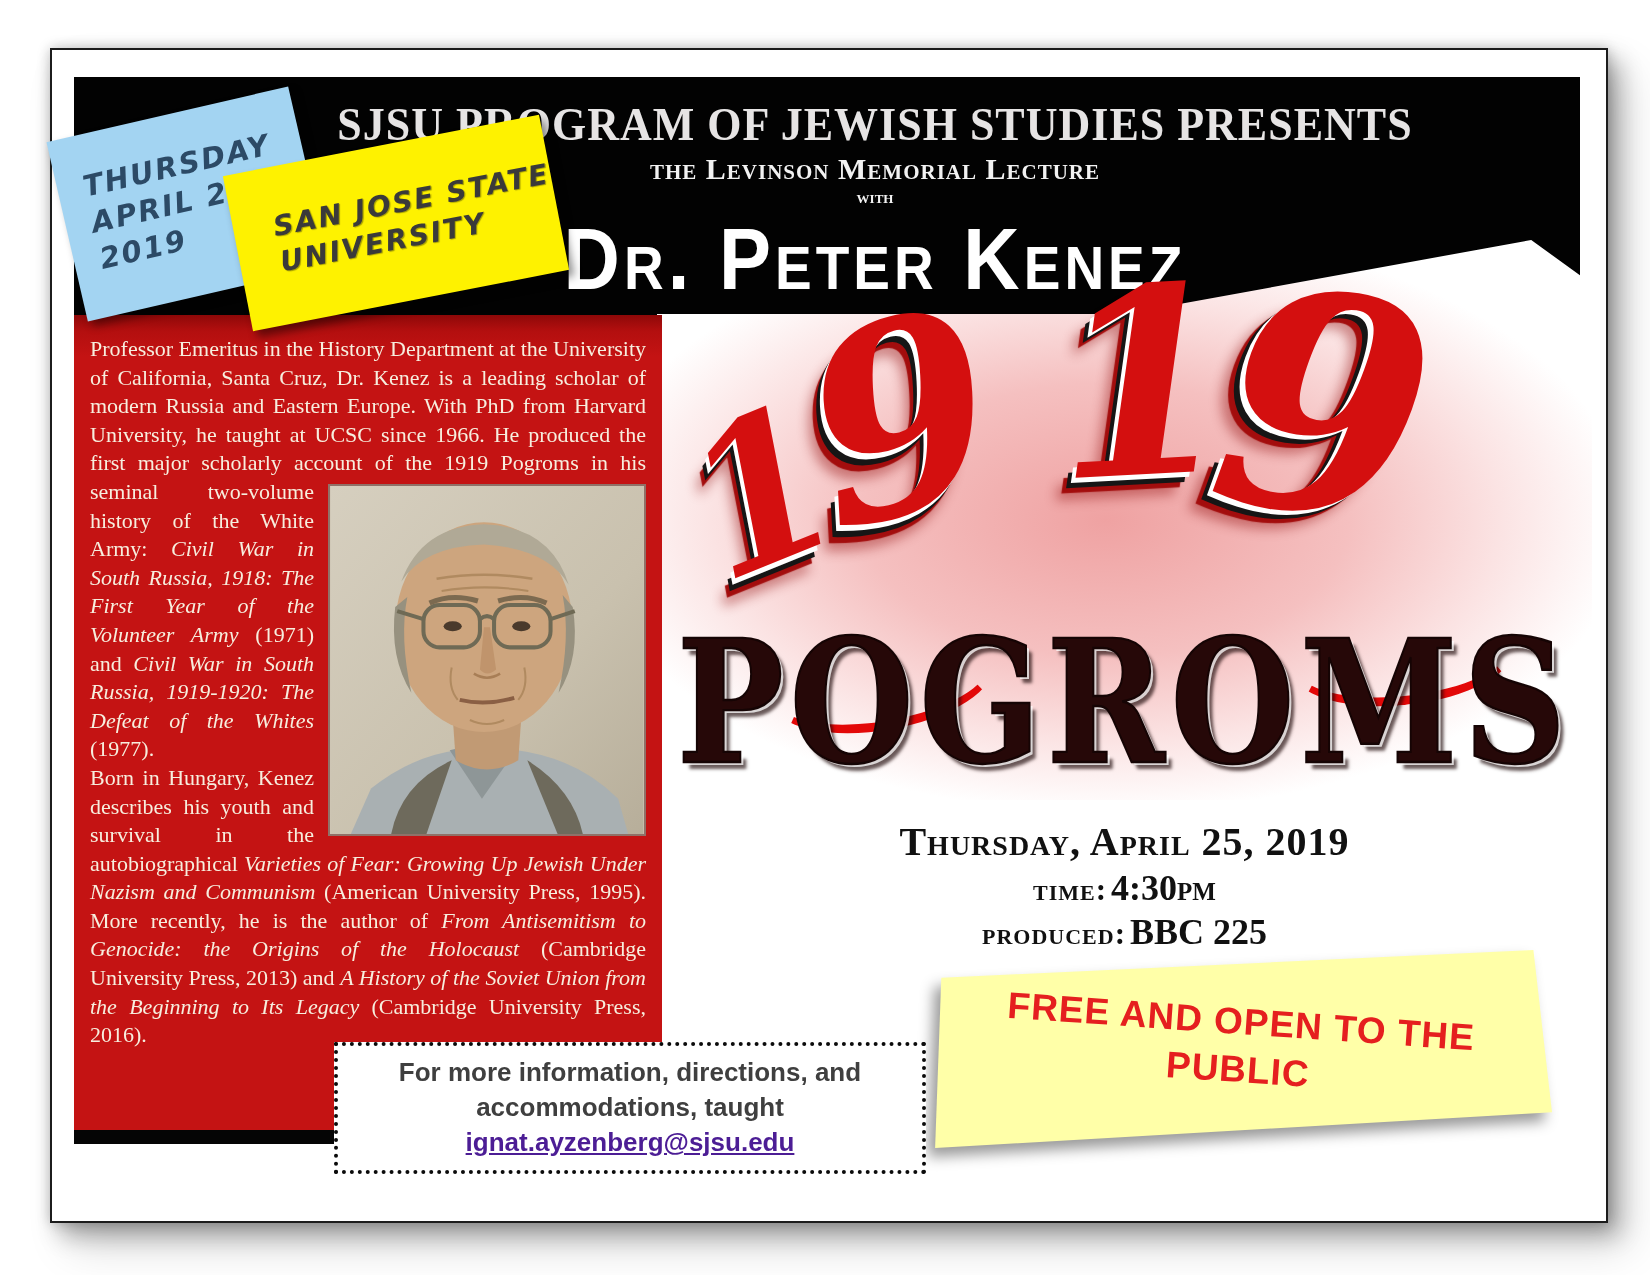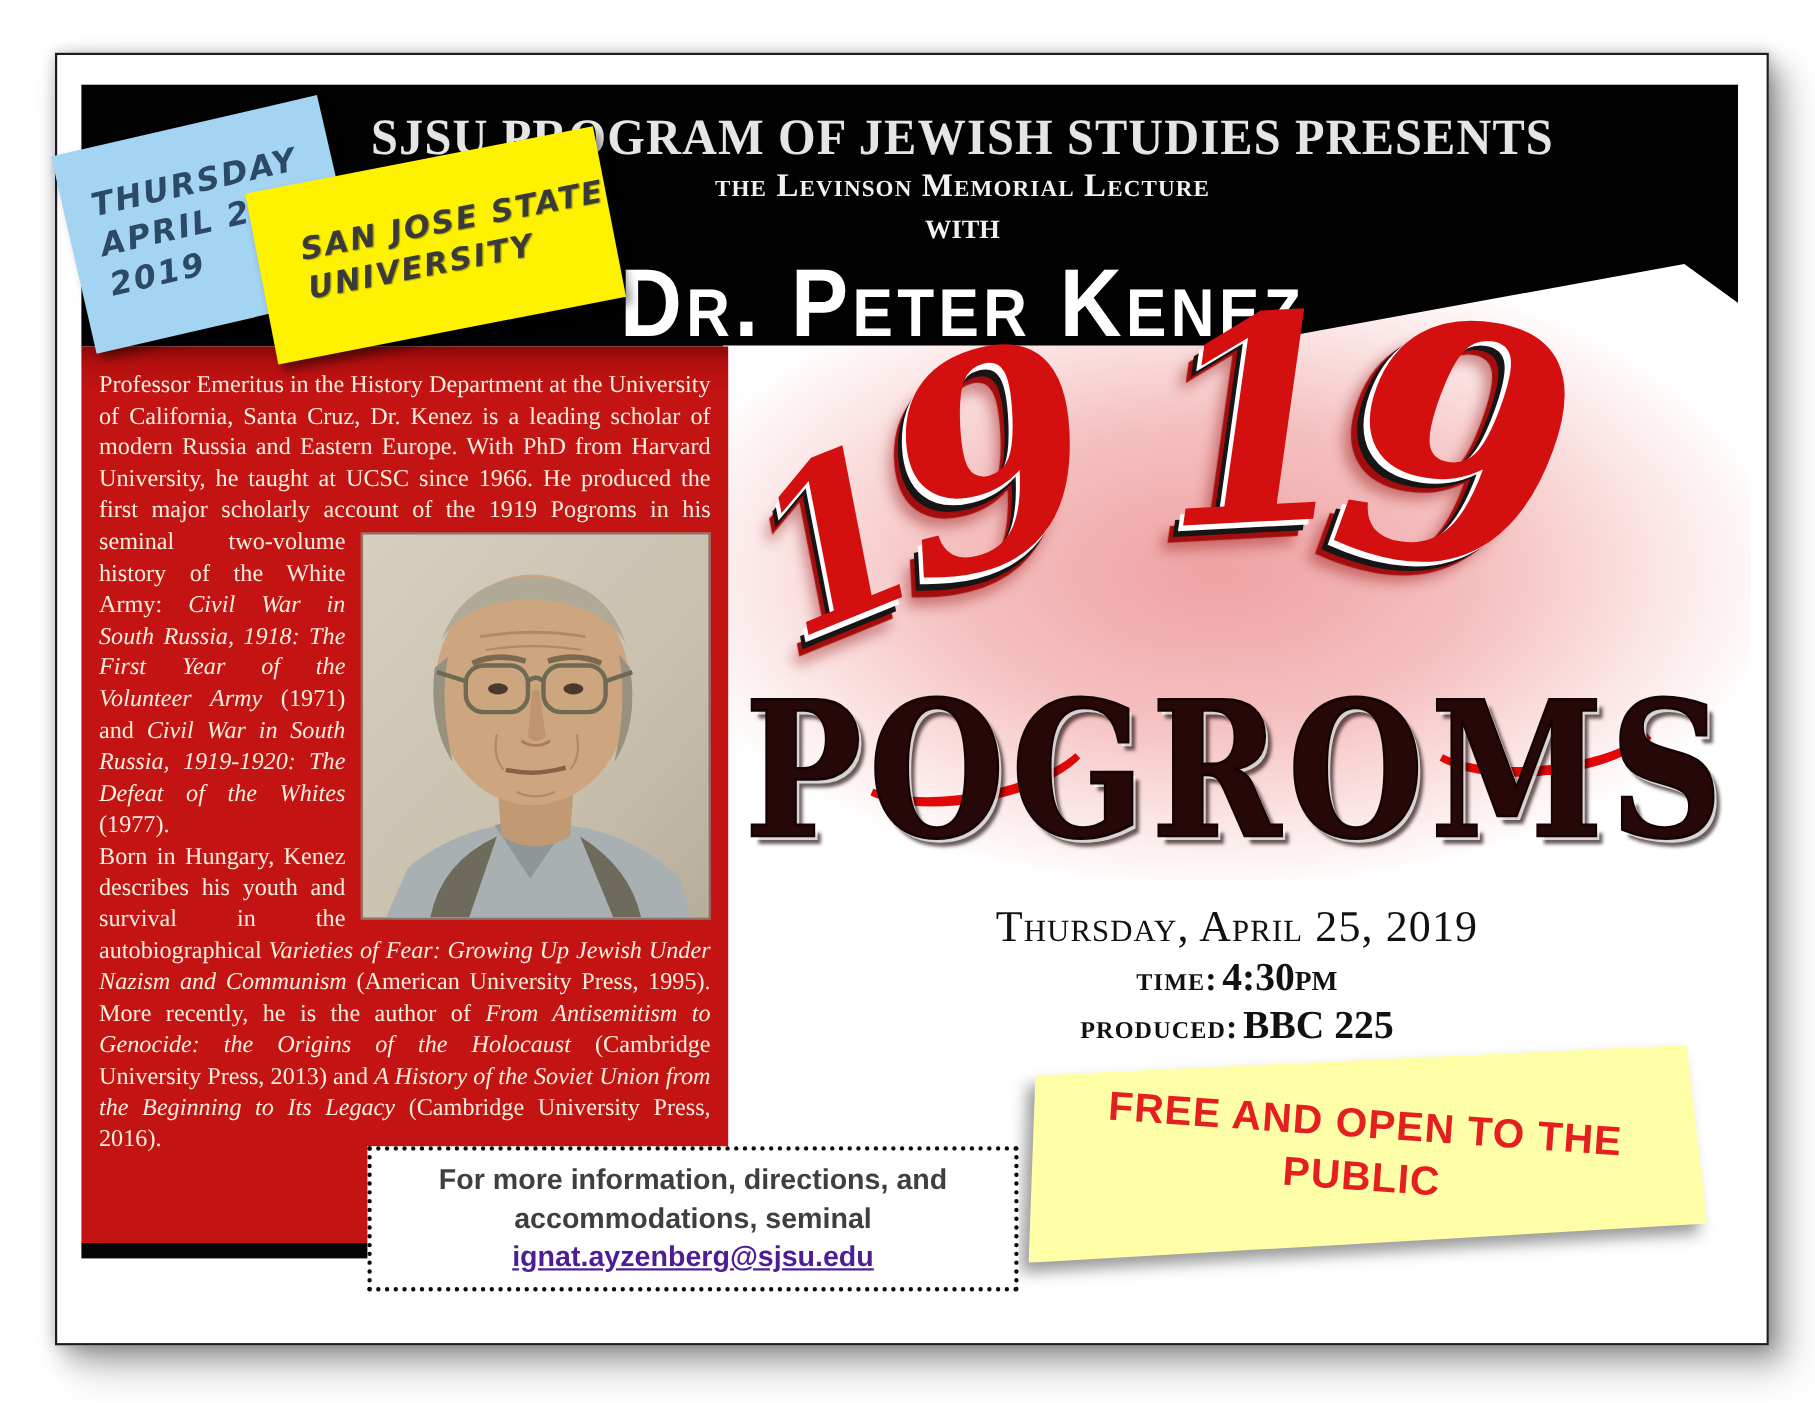--- a/index.html
+++ b/index.html
@@ -21,21 +21,21 @@
   .banner-line1 {
     margin-top:22px; font-family:"Liberation Serif", serif; font-weight:700;
     font-size:44px; letter-spacing:1px; color:#e6e4e4; transform:scaleY(1.05);
   }
   .banner-line2 {
     font-family:"Liberation Serif", serif; font-variant:small-caps; font-weight:600;
     font-size:30px; letter-spacing:1px; color:#f2f2f2; margin-top:2px;
   }
   .banner-line3 {
     font-family:"Liberation Serif", serif; font-variant:small-caps; font-weight:600;
-    font-size:34px; color:#f2f2f2; margin-top:1px;
+    font-size:18px; color:#f2f2f2; margin-top:1px;
   }
   .banner-speaker {
     font-family:"Liberation Sans", sans-serif; font-variant:small-caps; font-weight:800;
     font-size:78px; letter-spacing:4px; color:#ffffff; margin-top:0px;
     transform:scaleY(1.12); transform-origin:top center;
   }
 
   
   .note { position:absolute; z-index:5; font-family:"DejaVu Sans", sans-serif; font-style:italic; font-weight:700; }
   .note-blue {
@@ -93,21 +93,21 @@
   .pogroms {
     position:absolute; left:605px; top:552px; width:935px; z-index:4; text-align:center;
     font-family:"DejaVu Serif", serif; font-weight:700; font-size:142px; letter-spacing:6px;
     color:#260808; transform:scaleY(1.2); transform-origin:top center;
     -webkit-text-stroke:2px #150404;
     text-shadow:3px 3px 0 rgba(255,255,255,0.75), 6px 6px 3px rgba(25,5,5,0.65);
   }
 
   
   .event { position:absolute; left:605px; top:768px; width:935px; z-index:4; text-align:center; color:#111; }
-  .event-date { font-variant:small-caps; font-weight:400; font-size:40px; letter-spacing:1px; }
+  .event-date { font-variant:small-caps; font-weight:700; font-size:40px; letter-spacing:1px; }
   .event-row { margin-top:2px; }
   .event-label { font-variant:small-caps; font-weight:600; font-size:31px; letter-spacing:1px; }
   .event-value { font-variant:small-caps; font-weight:700; font-size:36px; }
 
   
   .admission-wrap { position:absolute; left:880px; top:900px; width:620px; height:198px; z-index:7;
     filter:drop-shadow(-7px 9px 7px rgba(0,0,0,0.40)); }
   .admission {
     width:100%; height:100%; background:#ffffa8;
     clip-path:polygon(1.5% 14%, 97% 0%, 100% 82%, 0.5% 100%);
@@ -226,17 +226,17 @@
 
   <div class="black-strip"></div>
 
   <div class="admission-wrap">
     <div class="admission"></div>
     <div class="admission-text">FREE AND OPEN TO THE PUBLIC</div>
   </div>
 
   <div class="contact-box">
     <div>For more information, directions, and</div>
-    <div>accommodations, seminal</div>
+    <div>accommodations, taught</div>
     <a href="#" class="contact-email">ignat.ayzenberg@sjsu.edu</a>
   </div>
 
 </div>
 
 </body></html>

